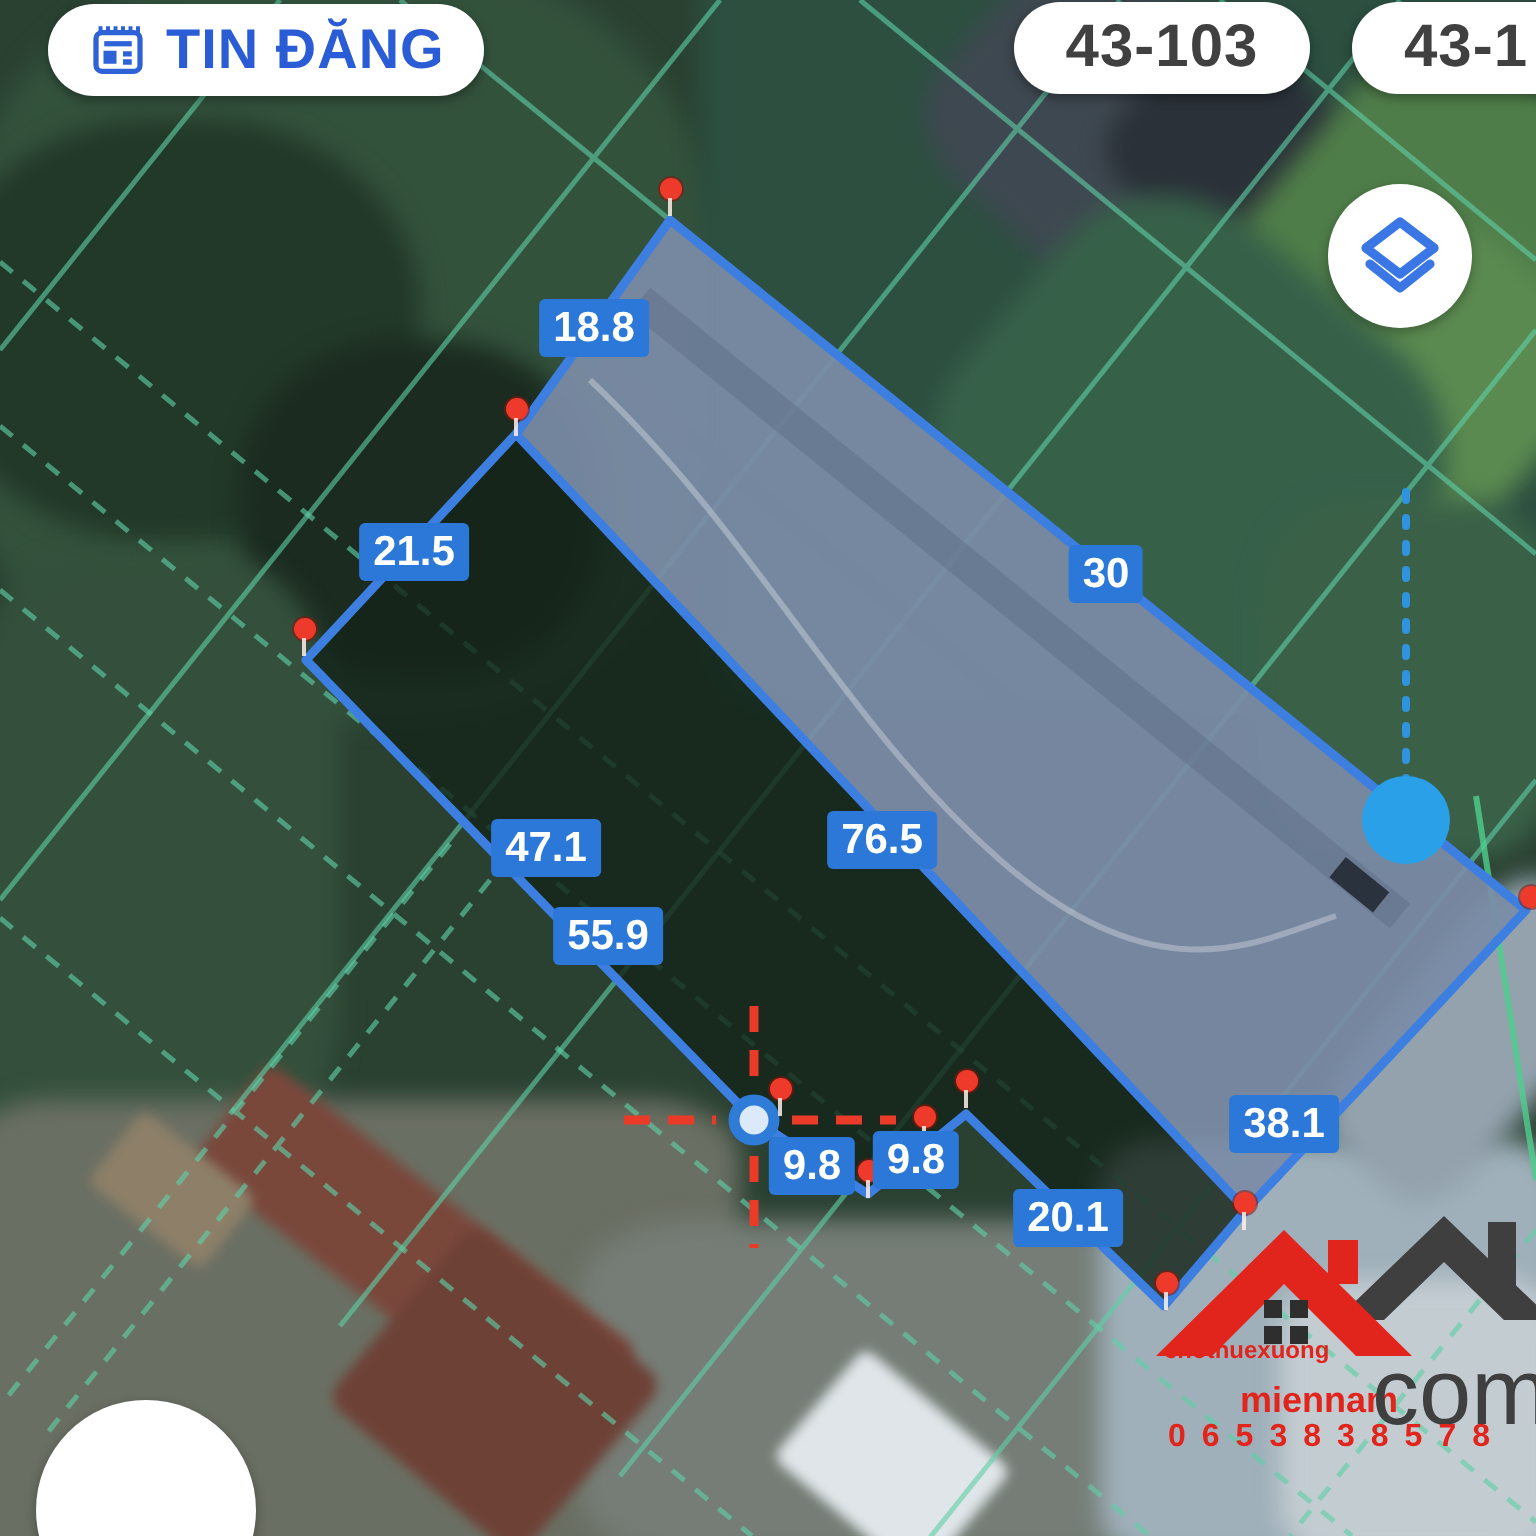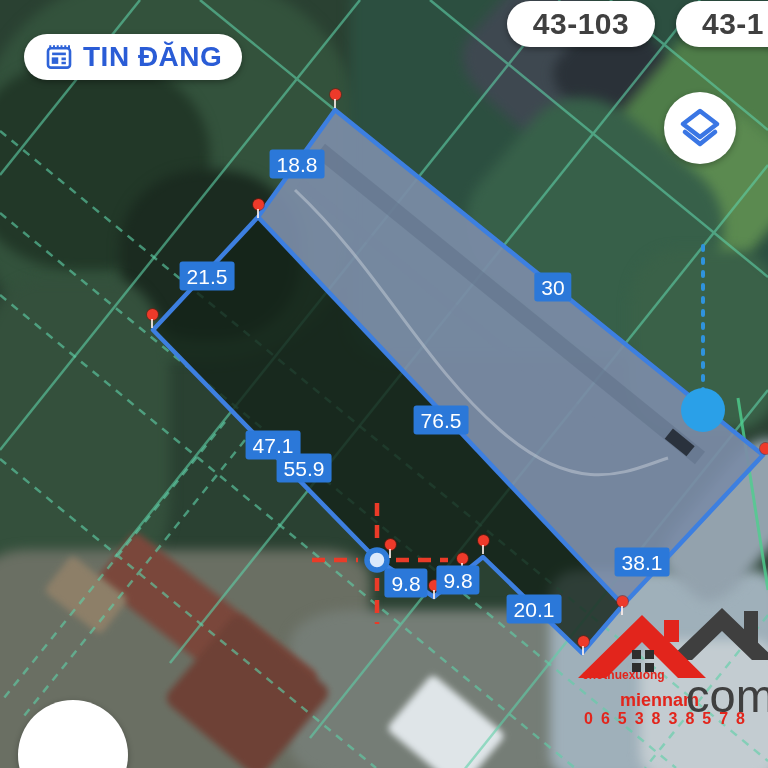--- a/index.html
+++ b/index.html
@@ -5,27 +5,27 @@
   html,body{margin:0;padding:0;}
   body{width:768px;height:768px;overflow:hidden;position:relative;background:#2a4132;
        font-family:"Liberation Sans",sans-serif;}
   .stage{position:absolute;inset:0;width:768px;height:768px;overflow:hidden;}
   
   .blob{position:absolute;filter:blur(6px);}
   
   .pill{position:absolute;background:#fff;border-radius:24px;height:46px;display:flex;
         align-items:center;justify-content:center;box-shadow:0 2px 6px rgba(0,0,0,.35);
         color:#404040;font-weight:bold;font-size:30px;letter-spacing:.5px;}
-  .pill.listing{color:#2a5cd6;font-size:28px;gap:9px;padding:0 20px;margin-top:32px;}
+  .pill.listing{color:#2a5cd6;font-size:28px;gap:9px;padding:0 20px;}
   
   .round-btn{position:absolute;background:#fff;border-radius:50%;
              box-shadow:0 2px 6px rgba(0,0,0,.3);display:flex;align-items:center;justify-content:center;}
   
   .mlabel{position:absolute;transform:translate(-50%,-50%);background:#2b78d9;color:#fff;
-          font-weight:normal;font-size:21px;line-height:1;padding:4px 7px;border-radius:3px;
+          font-weight:bold;font-size:21px;line-height:1;padding:4px 7px;border-radius:3px;
           white-space:nowrap;}
   
   .pin{position:absolute;width:11px;height:11px;margin-left:-5.5px;margin-top:-5.5px;
        border-radius:50%;background:#ee3a2a;box-shadow:0 0 0 1px rgba(140,20,10,.55);}
   .pin::after{content:"";position:absolute;left:4px;top:10px;width:2.5px;height:9px;
        background:rgba(255,240,235,.85);}
   .pin.dot-only::after{display:none;}
   
   .wm{position:absolute;color:#e2251c;font-weight:bold;}
   .wm-com{color:#3f3f3f;font-weight:400;}
@@ -119,21 +119,21 @@
   <div class="pin" style="left:462px;top:558px"></div>
   <div class="pin" style="left:483px;top:540px"></div>
   <div class="pin" style="left:583px;top:641px"></div>
   <div class="pin" style="left:622px;top:601px"></div>
   <div class="pin dot-only" style="left:765px;top:448px"></div>
 
   <div class="mlabel" style="left:297px;top:164px">18.8</div>
   <div class="mlabel" style="left:207px;top:276px">21.5</div>
   <div class="mlabel" style="left:553px;top:287px">30</div>
   <div class="mlabel" style="left:441px;top:420px">76.5</div>
-  <div class="mlabel" style="left:273px;top:445px">47.1</div>
+  <div class="mlabel" style="left:273px;top:424px">47.1</div>
   <div class="mlabel" style="left:304px;top:468px">55.9</div>
   <div class="mlabel" style="left:642px;top:562px">38.1</div>
   <div class="mlabel" style="left:406px;top:583px">9.8</div>
   <div class="mlabel" style="left:458px;top:580px">9.8</div>
   <div class="mlabel" style="left:534px;top:609px">20.1</div>
 
   <div>
     <svg width="198" height="92" viewBox="0 0 198 92" style="position:absolute;left:572px;top:598px;">
       <path d="M96,62 L150,10 L204,62 L180,62 L150,33 L120,62 Z" fill="#3f3f3f"></path>
       <rect x="172" y="13" width="14" height="32" fill="#3f3f3f"></rect>

